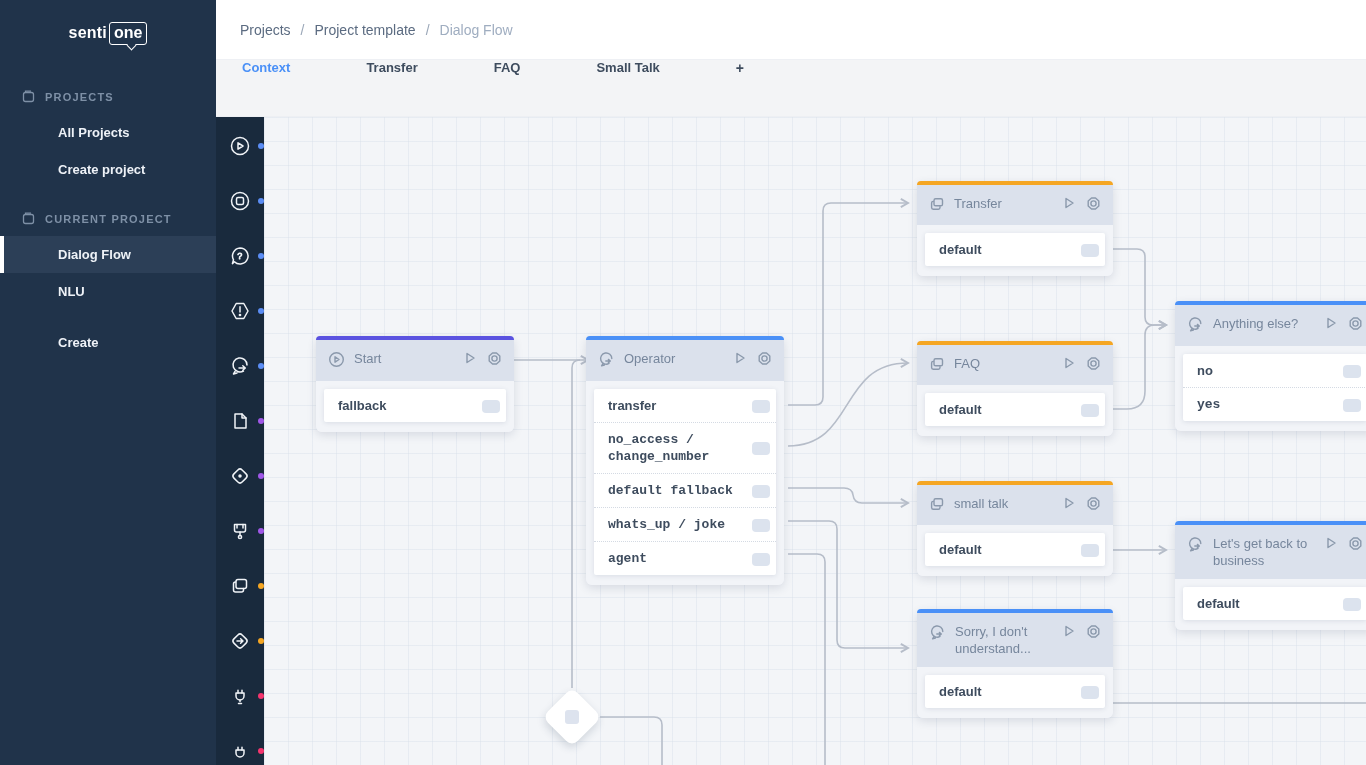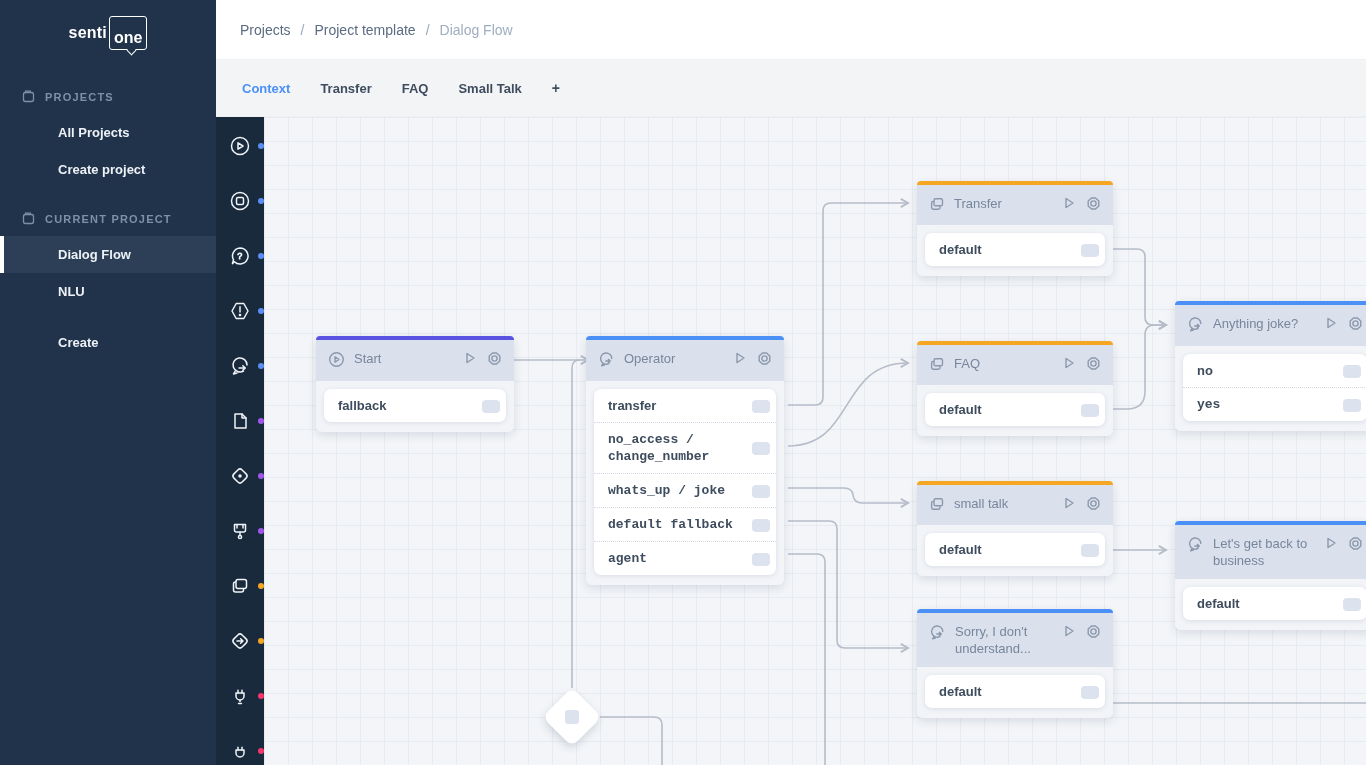--- a/index.html
+++ b/index.html
@@ -6,41 +6,41 @@
   html,body { width:1366px; height:765px; overflow:hidden;
     font-family:"Liberation Sans", sans-serif; background:#f3f5f8; }
   .app { display:flex; width:1366px; height:765px; }
 
   
   .sidebar { width:216px; height:765px; background:#20334a; flex:0 0 216px;
     display:flex; flex-direction:column; color:#eef2f7; }
   .logo { height:66px; display:flex; align-items:center; justify-content:center; gap:2px; }
   .logo-txt { font-size:16px; font-weight:700; color:#fff; letter-spacing:.2px; }
   .logo-box { position:relative; border:1.6px solid #fff; border-radius:3px;
-    padding:12px 4px 2px; font-size:16px; font-weight:700; color:#fff; }
+    padding:1px 4px 2px; font-size:16px; font-weight:700; color:#fff; }
   .logo-tail { position:absolute; left:50%; bottom:-5px; width:7px; height:7px;
     background:#20334a; border-right:1.6px solid #fff; border-bottom:1.6px solid #fff;
     transform:rotate(45deg); }
   .nav-section { margin-top:14px; }
   .nav-head { display:flex; align-items:center; gap:9px; padding:8px 20px;
     color:#7e90a6; font-size:11px; font-weight:700; letter-spacing:1.2px; }
   .nav-head svg { stroke:#7e90a6; }
   .nav-item { padding:11px 20px 11px 58px; font-size:13px; font-weight:700;
     color:#eef2f7; cursor:pointer; }
   .nav-item.active { background:#2c3f57; border-left:4px solid #ffffff; padding-left:54px; }
 
   
   .main { flex:1; display:flex; flex-direction:column; min-width:0; }
   .topbar { height:60px; background:#ffffff; display:flex; align-items:center;
     padding:0 24px; border-bottom:1px solid #eef0f4; }
   .crumbs { display:flex; align-items:center; gap:10px; font-size:14px; color:#5b6b81; }
   .crumb-sep { color:#9aa7b8; }
   .crumb-last { color:#9fadc0; }
-  .tabbar { height:57px; background:#f3f4f6; display:flex; align-items:center;
-    padding:0 26px; gap:30px; border-bottom:1px solid #edeff3; }
+  .tabbar { height:57px; background:#f3f4f6; display:flex; 
+    padding:0 26px; gap:76px; border-bottom:1px solid #edeff3; }
   .tab { font-size:13px; font-weight:700; color:#3e4c5e; cursor:pointer; }
   .tab.active { color:#4a90f7; }
   .tab-add { font-size:14px; font-weight:700; color:#3e4c5e; cursor:pointer; }
 
   .workrow { flex:1; display:flex; min-height:0; }
 
   
   .rail { width:48px; flex:0 0 48px; background:#192a3d; display:flex;
     flex-direction:column; align-items:center; padding-top:18px; gap:33px; overflow:hidden; }
   .tool { position:relative; width:24px; height:22px; display:flex; align-items:center;
@@ -67,21 +67,21 @@
   .acc-orange { background:#f5a623; }
   .nhead { background:#dbe1ec; padding:10px 12px 9px; display:flex;
     align-items:flex-start; gap:9px; min-height:40px; }
   .nhead svg { stroke:#8b99ac; fill:none; stroke-width:1.4; stroke-linecap:round;
     stroke-linejoin:round; flex:0 0 auto; margin-top:1px; }
   .ntitle { flex:1; font-size:13px; color:#76869c; line-height:17px;
     margin-left:-0; }
   .hbtns { display:flex; gap:10px; margin-left:4px; }
   .hbtn { cursor:pointer; display:flex; }
   .nbody { padding:8px 8px 10px; background:#f2f4f8; border-radius:0 0 6px 6px; }
-  .nrows { background:#ffffff; border-radius:7px; box-shadow:0 1px 5px rgba(40,60,90,.12); }
+  .nrows { background:#ffffff; border-radius:2px; box-shadow:0 1px 5px rgba(40,60,90,.12); }
   .nrow { position:relative; display:flex; align-items:center; padding:8px 30px 8px 14px;
     font-size:13px; font-weight:700; color:#3e4c5e; line-height:17px; min-height:33px; }
   .nrow + .nrow { border-top:1px dotted #d4dae3;font-family:Liberation Mono, monospace; }
   .conn { position:absolute; right:6px; top:50%; margin-top:-6px; width:18px;
     height:13px; border-radius:4px; background:#dce3ee; }
 
   .diamond-wrap { position:absolute; left:279px; top:571px; width:58px; height:58px; z-index:2; }
   .diamond { position:absolute; left:8px; top:8px; width:42px; height:42px;
     background:#ffffff; border-radius:8px; transform:rotate(45deg);
     box-shadow:2px 3px 8px rgba(40,60,90,.18); }
@@ -330,25 +330,25 @@
             <div class="nrows">
               <div class="nrow">
                 <span>transfer</span>
                 <span class="conn"></span>
               </div>
               <div class="nrow">
                 <span>no_access / change_number</span>
                 <span class="conn"></span>
               </div>
               <div class="nrow">
+                <span>default fallback</span>
+                <span class="conn"></span>
+              </div>
+              <div class="nrow">
                 <span>whats_up / joke</span>
-                <span class="conn"></span>
-              </div>
-              <div class="nrow">
-                <span>default fallback</span>
                 <span class="conn"></span>
               </div>
               <div class="nrow">
                 <span>agent</span>
                 <span class="conn"></span>
               </div>
             </div>
           </div>
         </div>
 
@@ -480,21 +480,21 @@
           </div>
         </div>
 
         <div class="node" style="left:911px;top:184px;width:200px">
           <div class="accent acc-blue"></div>
           <div class="nhead">
             <span><svg width="17" height="17" viewBox="0 0 17 17">
                   <path d="M11 12.4 a5.6 5.6 0 1 1 2.8 -4.8 M4.8 12.8 L3.6 14.8 L6.4 14"></path>
                   <path d="M7.8 10 H12 M10.4 8.4 L12.3 10 L10.4 11.6"></path>
                 </svg></span>
-            <span class="ntitle">Anything joke?</span>
+            <span class="ntitle">Anything else?</span>
             <span class="hbtns">
               <span class="hbtn">
                   <svg width="14" height="14" viewBox="0 0 14 14">
                     <path d="M4 2.5 L11 7 L4 11.5 Z"></path>
                   </svg>
                 </span>
               <span class="hbtn">
                   <svg width="15" height="15" viewBox="0 0 15 15">
                     <path d="M5.5 2 H9.5 L12.8 5 V10 L9.5 13 H5.5 L2.2 10 V5 Z"></path>
                     <circle cx="7.5" cy="7.5" r="2.6"></circle>

